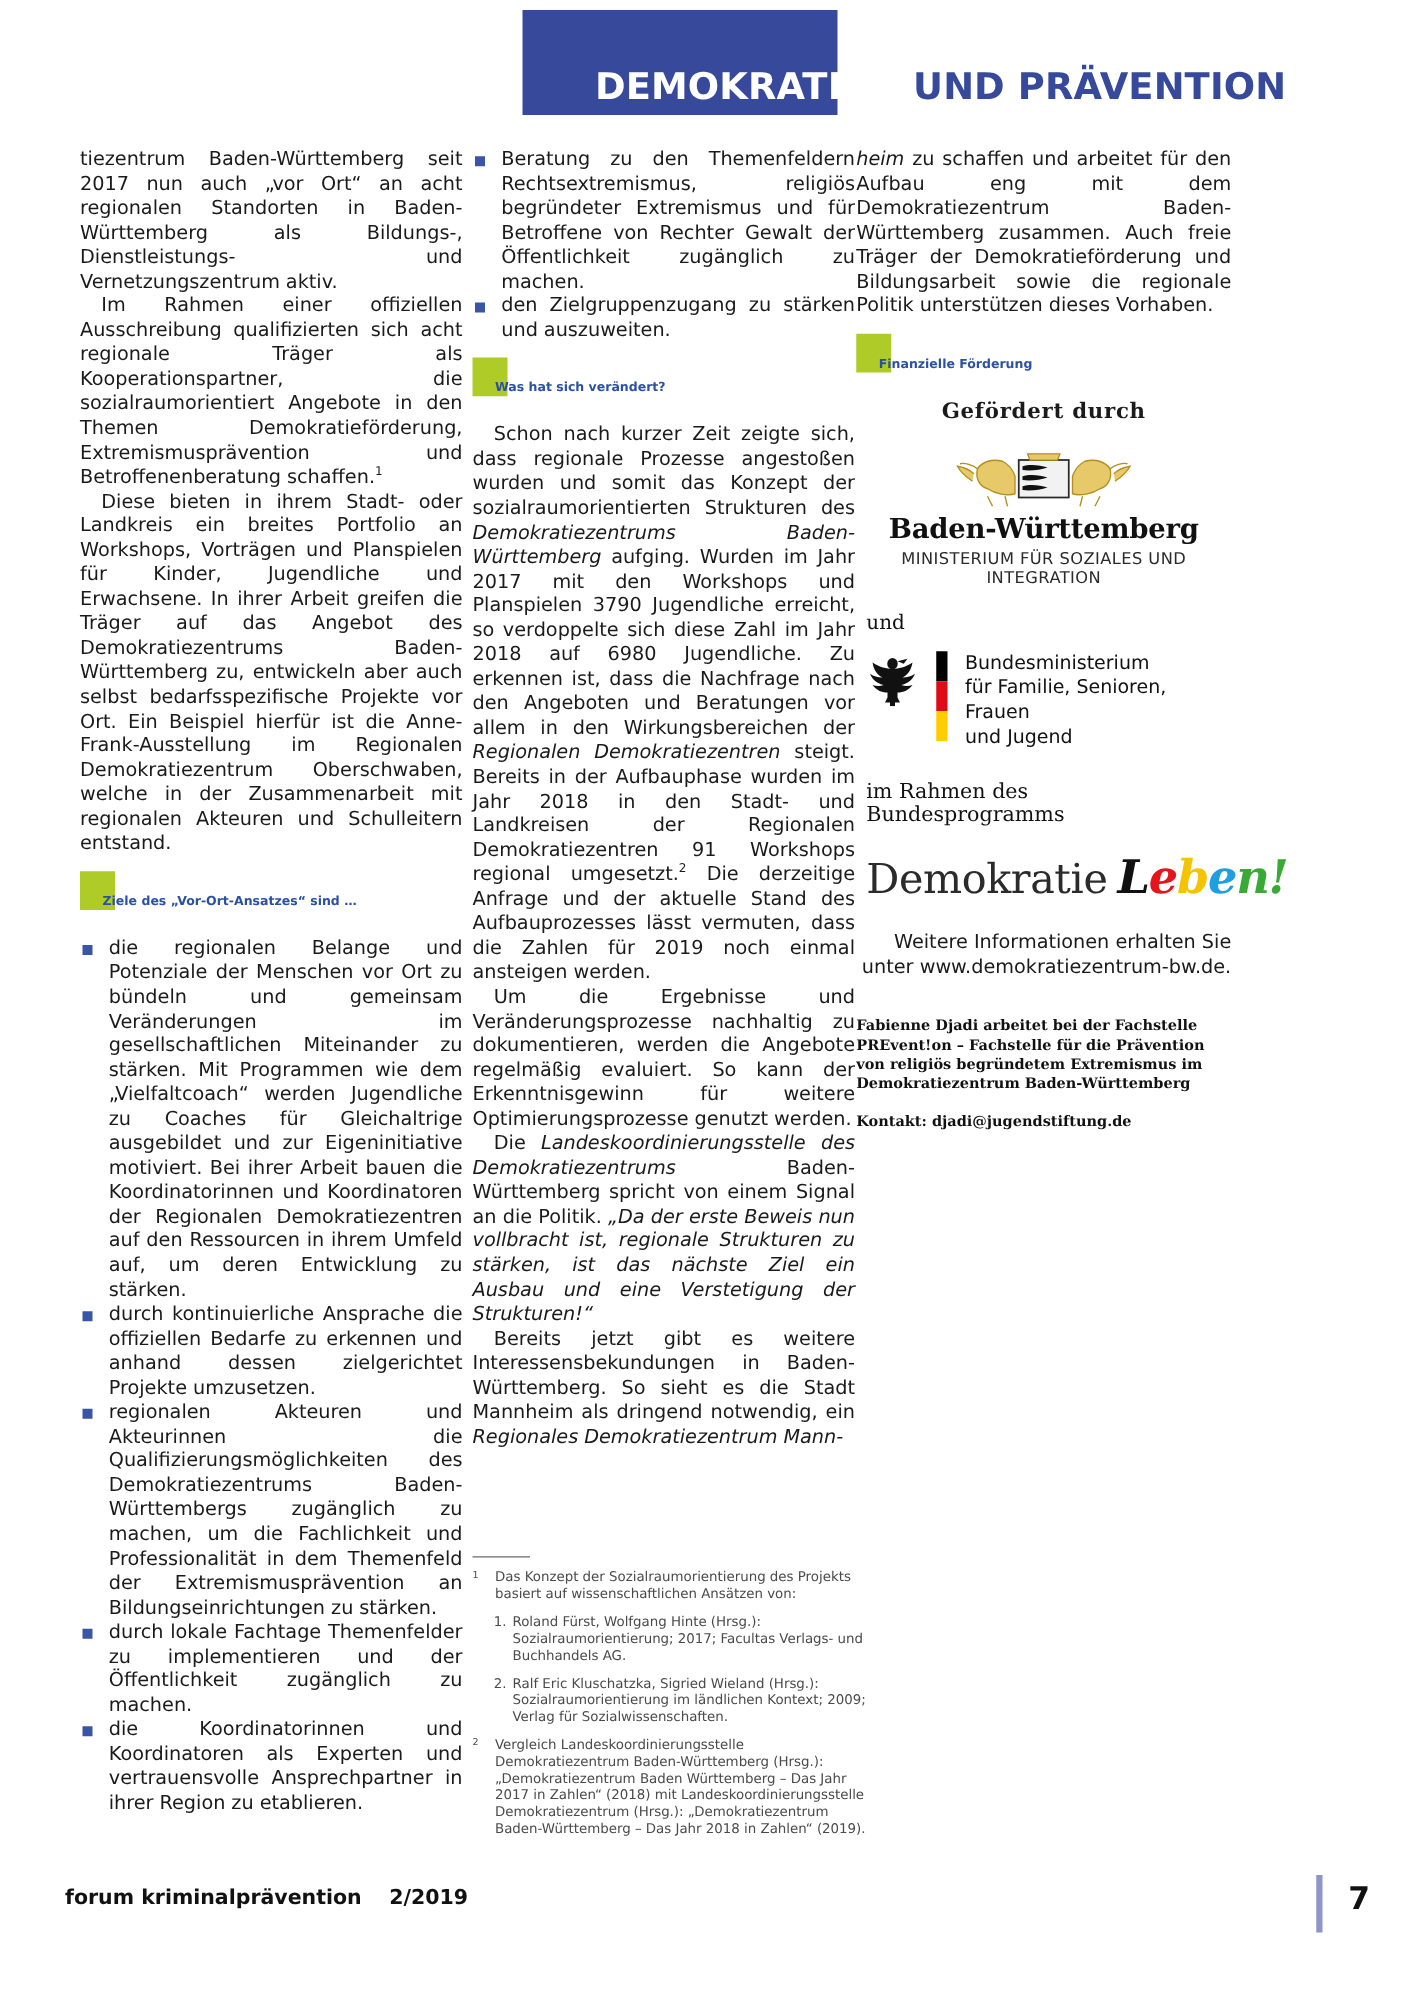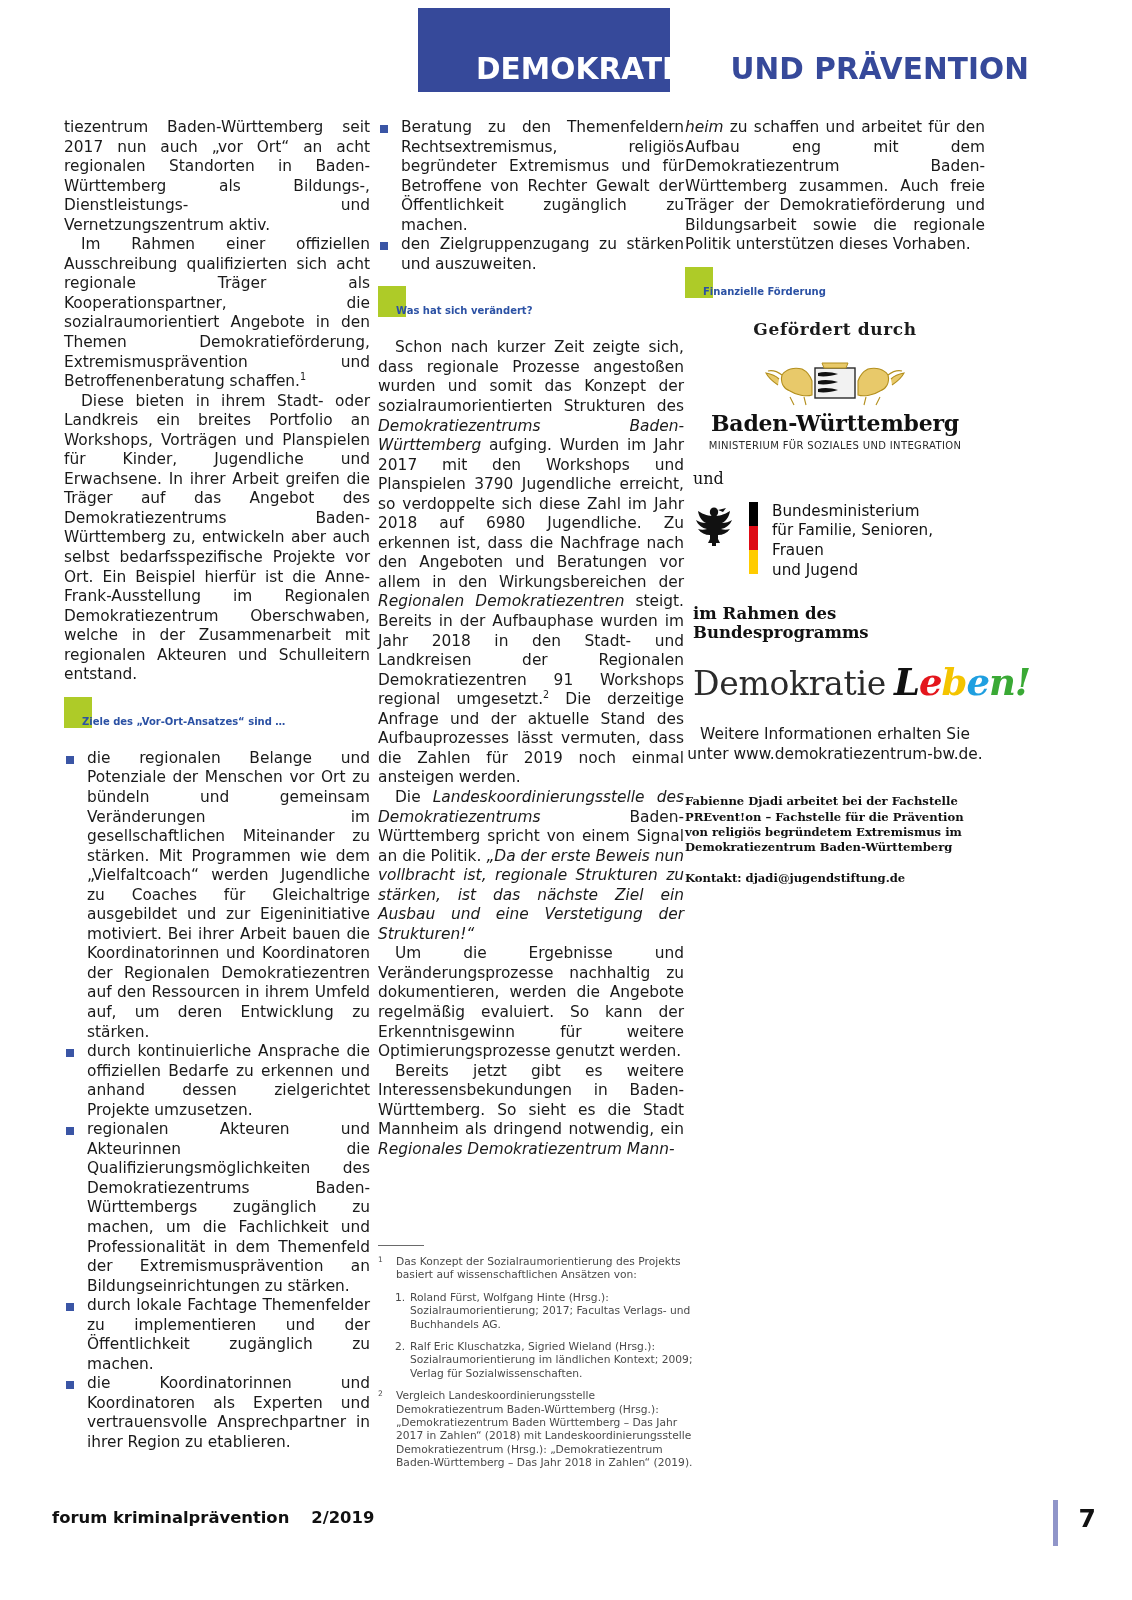--- a/index.html
+++ b/index.html
@@ -158,21 +158,21 @@
   .bw-crest { display: block; margin: 0 auto; }
   .bw-name {
     font-family: "DejaVu Serif", "Liberation Serif", serif;
     font-size: 22px;
     font-weight: bold;
     color: #111;
     letter-spacing: -0.2px;
     margin-top: 1px;
   }
   .bw-sub {
-    font-size: 10px;
+    font-size: 13px;
     color: #2a2a2a;
     letter-spacing: .35px;
     margin-top: 4px;
   }
   .und-word {
     font-family: "DejaVu Serif", "Liberation Serif", serif;
     font-size: 16px;
     color: #111;
     margin: 18px 0 0 8px;
   }
@@ -198,21 +198,21 @@
   .flag-gold  { background: #ffcc00; }
   .bmfsfj-text {
     margin-left: 14px;
     font-size: 15.2px;
     line-height: 19.6px;
     color: #111;
   }
   .im-rahmen {
     font-family: "DejaVu Serif", "Liberation Serif", serif;
     font-size: 16.5px;
-    font-weight: bold;
+    font-weight: normal;
     color: #111;
     margin-top: 24px;
     padding-left: 8px;
   }
   .dleben {
     margin-top: 22px;
     padding-left: 8px;
     white-space: nowrap;
     line-height: 1;
   }
@@ -234,21 +234,21 @@
   .dleben .l2 { color: #e4161c; }
   .dleben .l3 { color: #f4c400; }
   .dleben .l4 { color: #1f9fe0; }
   .dleben .l5 { color: #3aa935; }
   .dleben .l6 { color: #3aa935; }
 
   .weitere {
     font-size: 15.4px;
     line-height: 19.6px;
     margin-top: 24px;
-    text-align: center;
+    text-align: right;
   }
 
   .author-note {
     font-family: "DejaVu Serif", "Liberation Serif", serif;
     font-size: 11.6px;
     font-weight: bold;
     line-height: 15.2px;
     color: #111;
     margin-top: 30px;
   }
@@ -378,23 +378,23 @@
       <li class="body-li">den Zielgruppenzugang zu stärken und auszuweiten.</li>
     </ul>
 
     <div class="section-head">
       <span class="marker"></span>
       <span class="head-text">Was hat sich verändert?</span>
     </div>
 
     <p class="body" style="text-indent:17px"><span>Schon nach kurzer Zeit zeigte sich, dass regionale Prozesse angestoßen wurden und somit das Konzept der sozialraumorientierten Strukturen des </span><em>Demokratiezentrums Baden-Württemberg</em><span> aufging. Wurden im Jahr 2017 mit den Workshops und Planspielen 3790 Jugendliche erreicht, so verdoppelte sich diese Zahl im Jahr 2018 auf 6980 Jugendliche. Zu erkennen ist, dass die Nachfrage nach den Angeboten und Beratungen vor allem in den Wirkungsbereichen der </span><em>Regionalen Demokratiezentren</em><span> steigt. Bereits in der Aufbauphase wurden im Jahr 2018 in den Stadt- und Landkreisen der Regionalen Demokratiezentren 91 Workshops regional umgesetzt.</span><sup>2</sup><span> Die derzeitige Anfrage und der aktuelle Stand des Aufbauprozesses lässt vermuten, dass die Zahlen für 2019 noch einmal ansteigen werden.</span></p>
 
+    <p class="body">Um die Ergebnisse und Veränderungsprozesse nachhaltig zu dokumentieren, werden die Angebote regelmäßig evaluiert. So kann der Erkenntnisgewinn für weitere Optimierungsprozesse genutzt werden.</p>
+
     <p class="body"><span>Die </span><em>Landeskoordinierungsstelle des Demokratiezentrums</em><span> Baden-Württemberg spricht von einem Signal an die Politik. </span><em>„Da der erste Beweis nun vollbracht ist, regionale Strukturen zu stärken, ist das nächste Ziel ein Ausbau und eine Verstetigung der Strukturen!“</em></p>
-
-    <p class="body">Um die Ergebnisse und Veränderungsprozesse nachhaltig zu dokumentieren, werden die Angebote regelmäßig evaluiert. So kann der Erkenntnisgewinn für weitere Optimierungsprozesse genutzt werden.</p>
 
     <p class="body"><span>Bereits jetzt gibt es weitere Interessensbekundungen in Baden-Württemberg. So sieht es die Stadt Mannheim als dringend notwendig, ein </span><em>Regionales Demokratiezentrum Mann-</em></p>
   </div>
 
   <div class="col col-3">
 
     <p class="body"><em>heim</em><span> zu schaffen und arbeitet für den Aufbau eng mit dem Demokratiezentrum Baden-Württemberg zusammen. Auch freie Träger der Demokratieförderung und Bildungsarbeit sowie die regionale Politik unterstützen dieses Vorhaben.</span></p>
 
     <div class="section-head">
       <span class="marker"></span>

